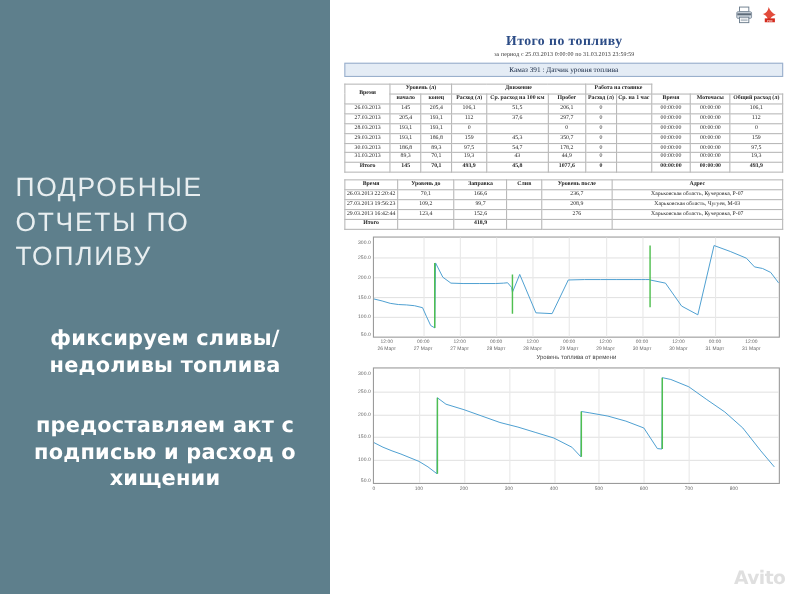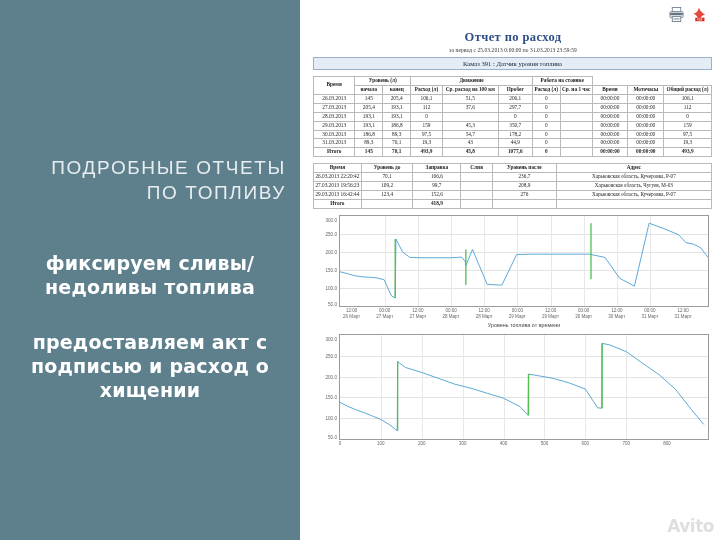--- a/index.html
+++ b/index.html
@@ -11,22 +11,22 @@
   }
   
   #promo-panel{
     position:absolute;left:0;top:0;width:300px;height:540px;
     background:#5e7f8c;
     display:flex;flex-direction:column;align-items:center;
     box-sizing:border-box;padding:0 14px;
   }
   #promo-headline{
     margin-top:155px;
-    font-size:19px;letter-spacing:1.6px;
-    color:#e8eef0;text-align:right;line-height:1.32;
+    font-size:24px;letter-spacing:1.6px;
+    color:#e8eef0;text-align:left;line-height:1.32;
     font-weight:400;
     text-transform:uppercase;
   }
   #promo-body{
     margin-top:46px;text-align:center;width:100%;
   }
   .promo-claim{
     font-family:"DejaVu Sans", sans-serif;
     font-weight:bold;color:#ffffff;
     font-size:19px;line-height:1.28;
@@ -141,21 +141,21 @@
     </span>
     <span class="tool-icon">
       <svg width="17" height="17" viewBox="0 0 24 24">
         <path d="M11 2 C13 7 16 10 20 12 C16 13 13 16 11 21 C10 15 7 12 3 11 C8 10 10 7 11 2 Z" fill="#e24b3b"></path>
         <rect x="6" y="16.5" width="13" height="5" fill="#d32b1e"></rect>
         <text x="12.5" y="20.6" font-size="3.6" fill="#ffffff" text-anchor="middle" font-family="Liberation Sans, sans-serif">PDF</text>
       </svg>
     </span>
   </div>
 
-  <div id="report-title">Отчет по расход</div>
+  <div id="report-title">Итого по топливу</div>
   <div id="report-subtitle">за период с 25.03.2013 0:00:00 по 31.03.2013 23:59:59</div>
   <div id="object-bar">Камаз 391 : Датчик уровня топлива</div>
 
   <table class="rep" id="main-table">
     <colgroup>
       <col style="width:10.4%">
         <col style="width:7%">
         <col style="width:7%">
       <col style="width:8%">
         <col style="width:14%">

